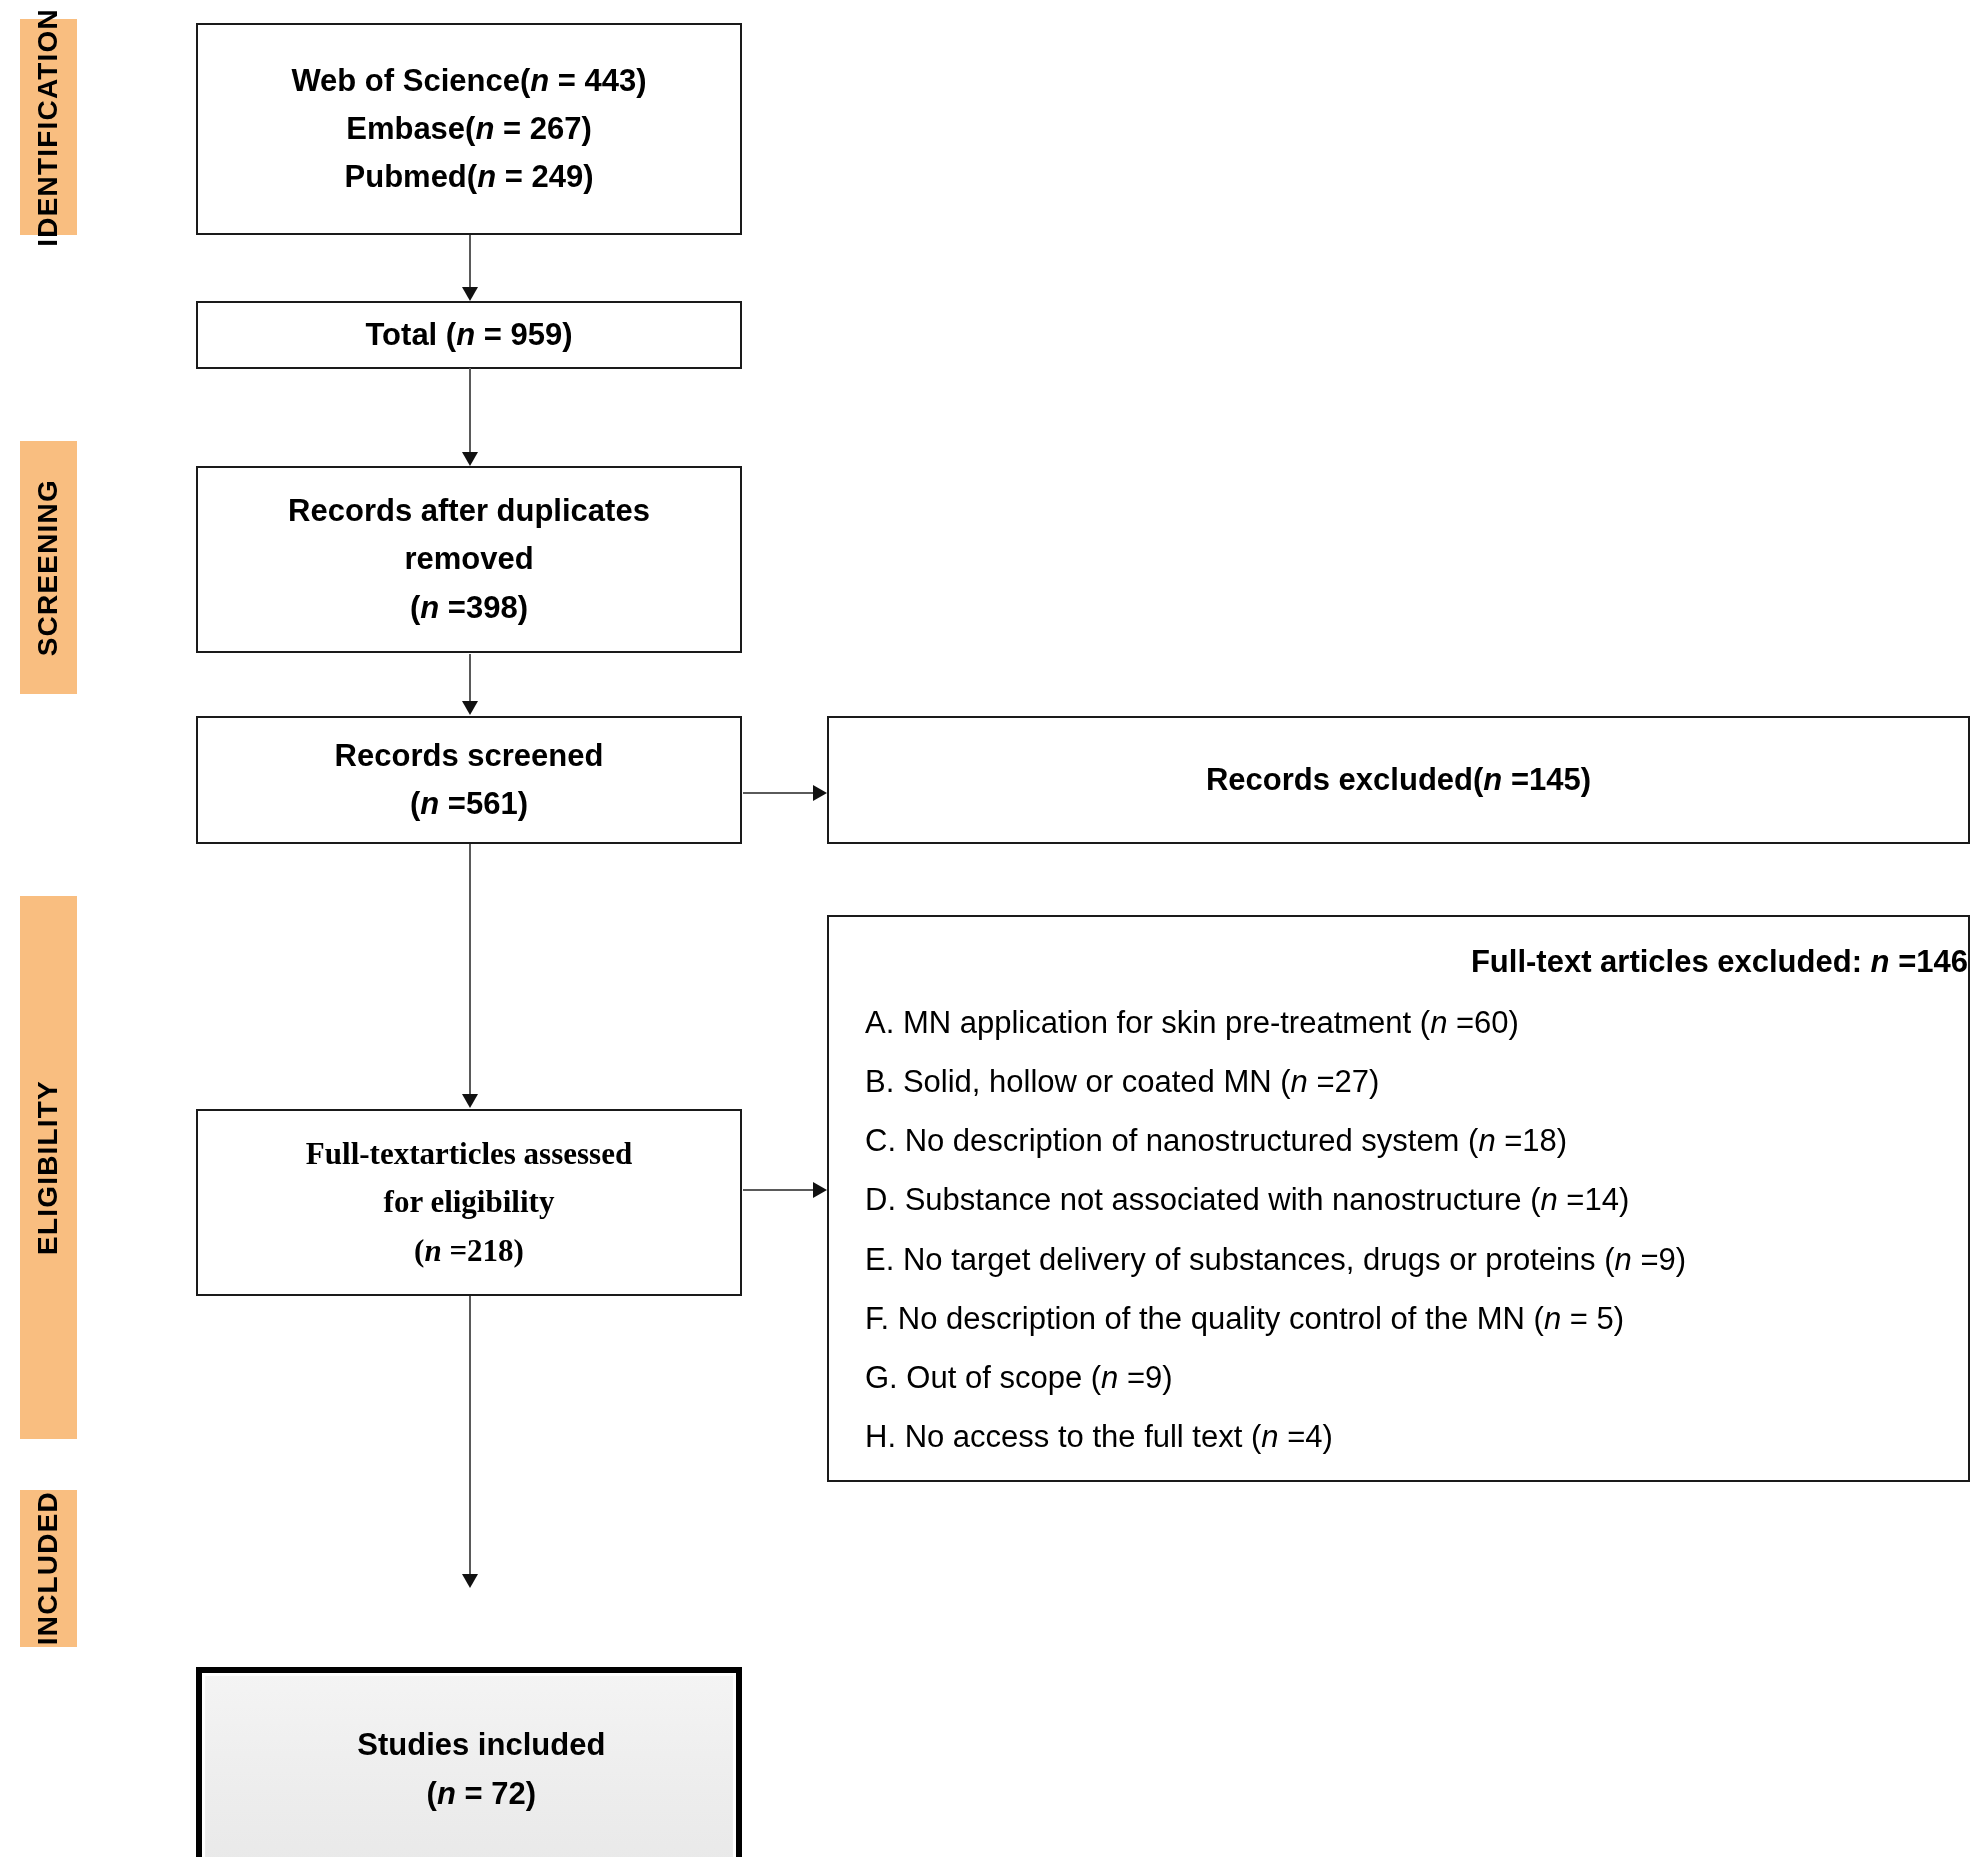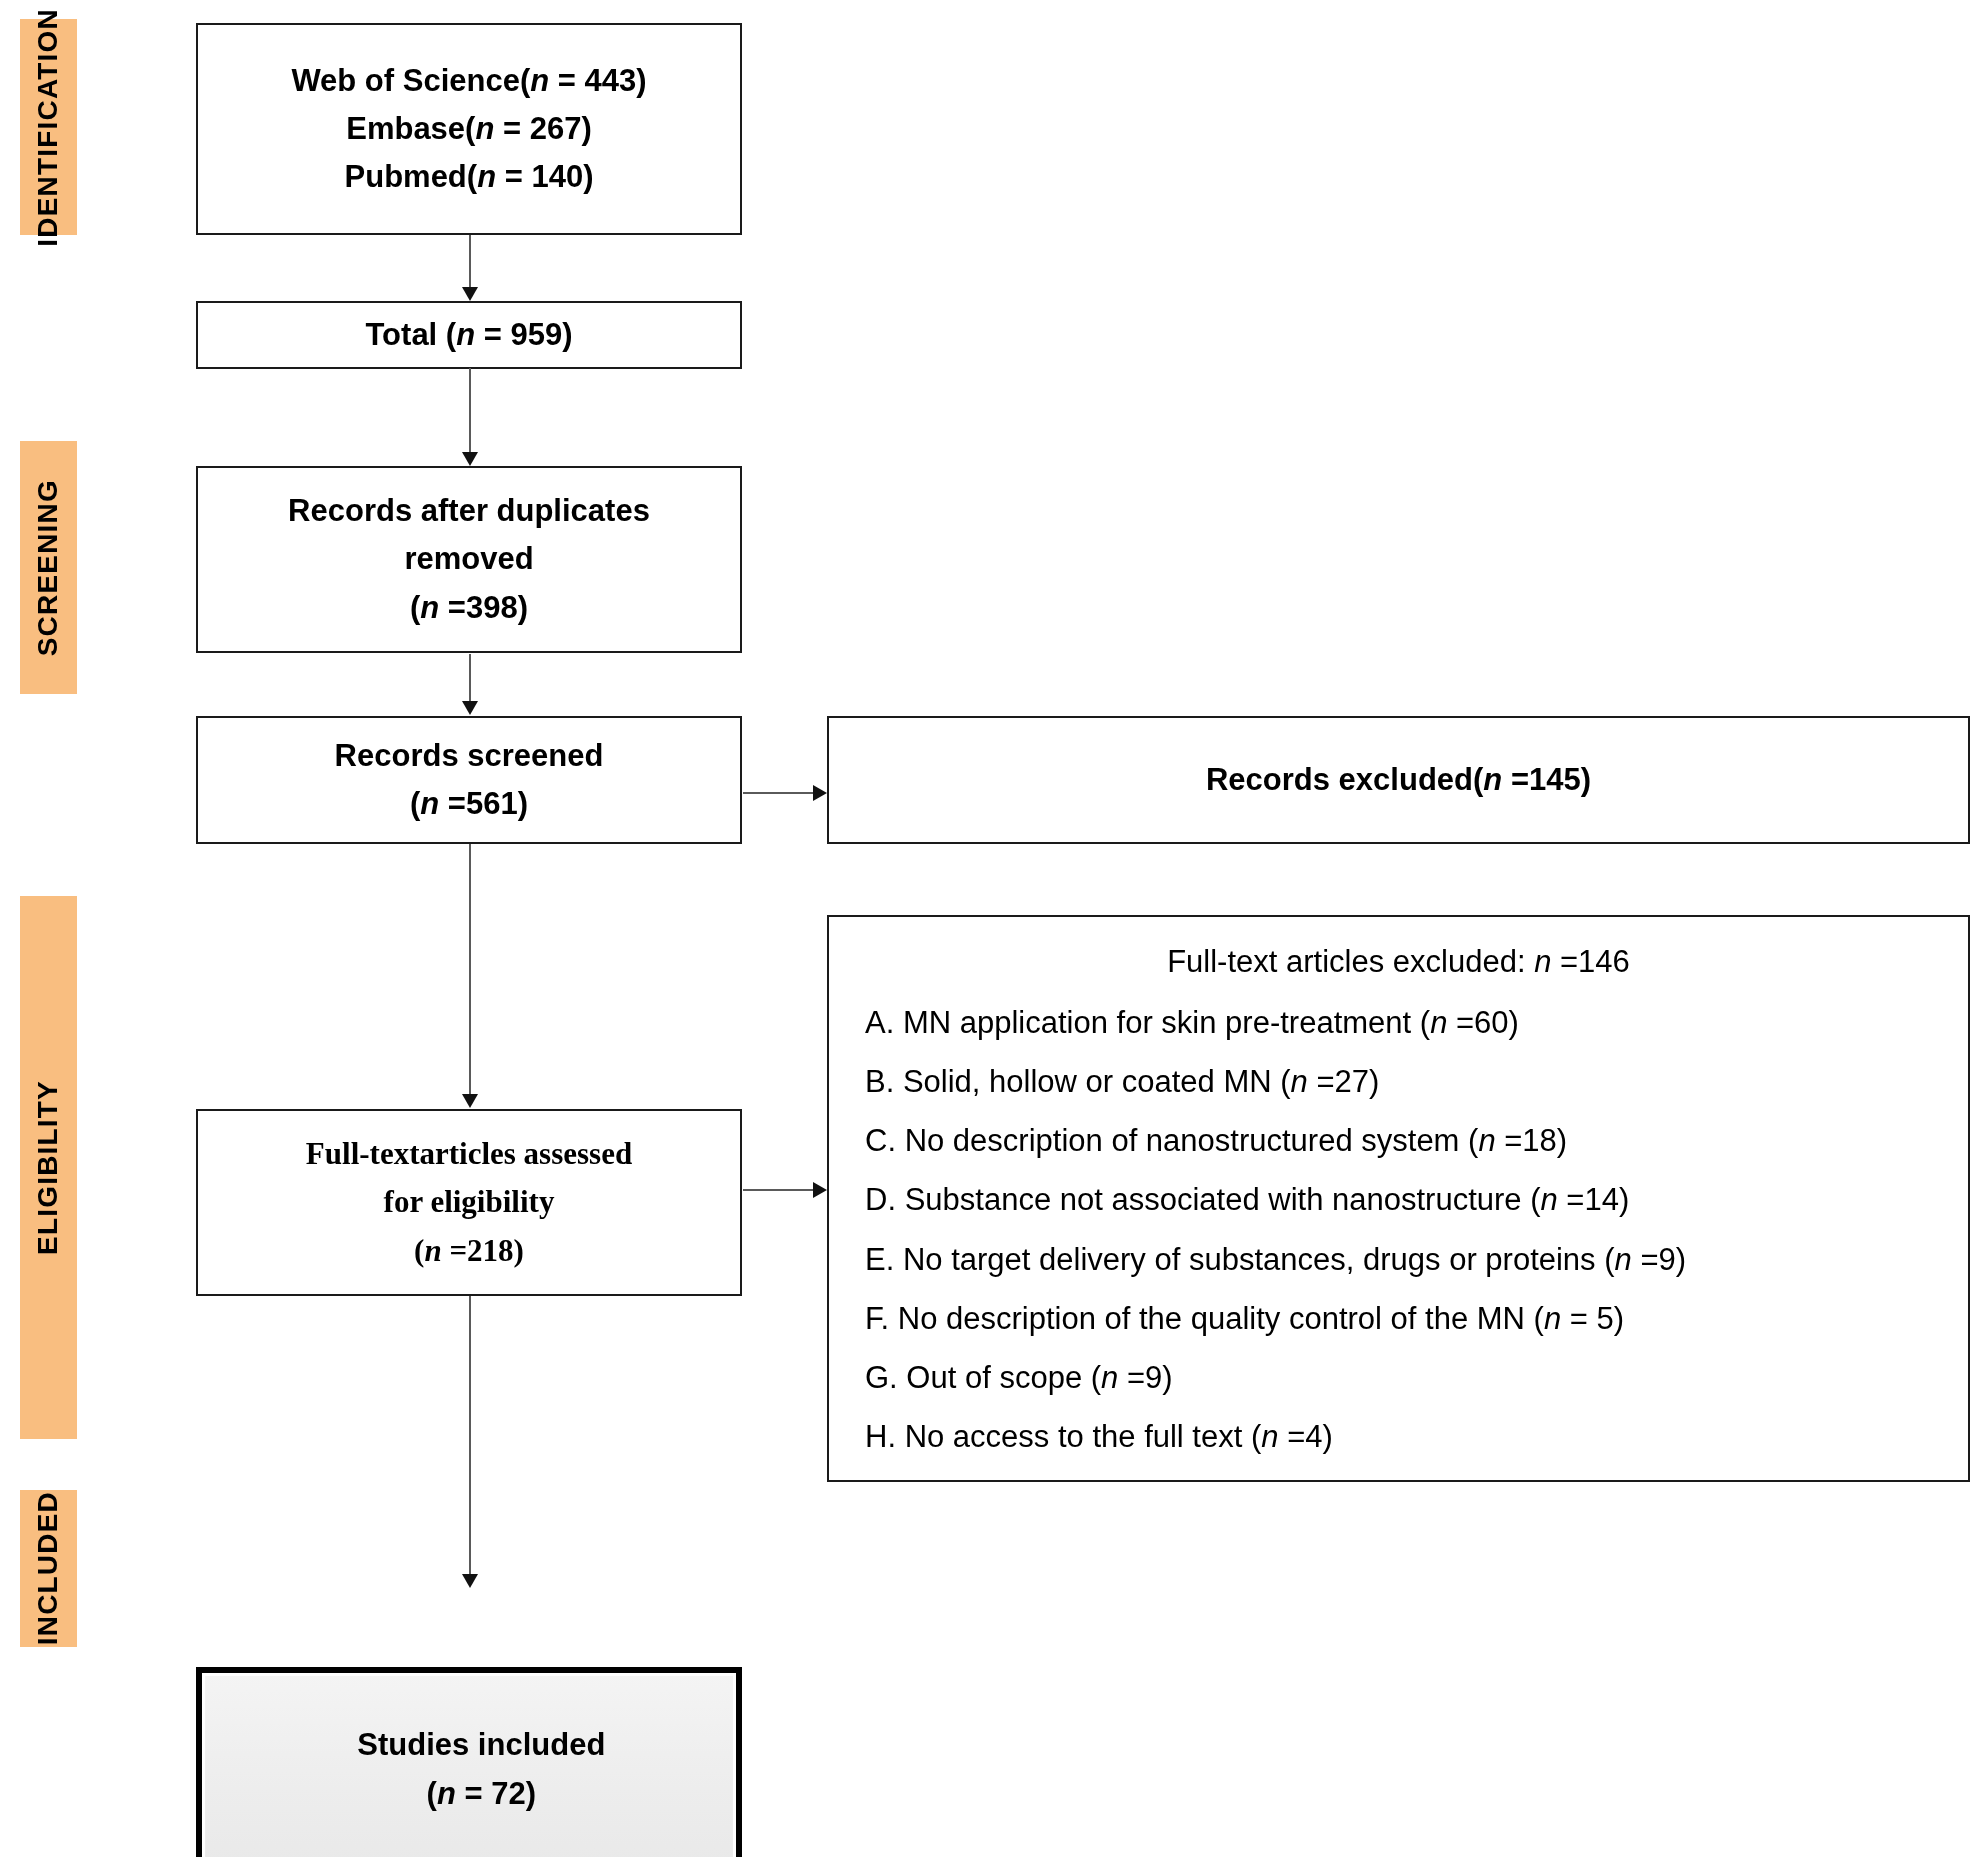--- a/index.html
+++ b/index.html
@@ -75,22 +75,22 @@
   }
   .side-box.centered {
     display: flex;
     flex-direction: row;
     align-items: center;
     justify-content: center;
     text-align: center;
     font-weight: bold;
   }
   .side-box-title {
-    text-align: center;
-    font-weight: normal;
+    text-align: right;
+    font-weight: bold;
     font-size: 31px;
     margin-top: 22px;
     margin-bottom: 17px;
   }
   .reason-list {
     list-style: none;
     margin: 8px;
     padding: 0 18.4px 0 28px;
   }
   .reason-list li {
@@ -148,21 +148,21 @@
   </div>
 
   <div class="flow-box" style="left:196px;top:23px;width:546px;height:212px;text-align:right;">
     <div class="line">
       <span>Web of Science</span><span>(</span><i class="n">n</i><span> = </span><span>443</span><span>)</span>
     </div>
     <div class="line">
       <span>Embase</span><span>(</span><i class="n">n</i><span> = </span><span>267</span><span>)</span>
     </div>
     <div class="line">
-      <span>Pubmed</span><span>(</span><i class="n">n</i><span> = </span><span>140</span><span>)</span>
+      <span>Pubmed</span><span>(</span><i class="n">n</i><span> = </span><span>249</span><span>)</span>
     </div>
   </div>
 
   <div class="conn-v" style="left:469px;top:235px;height:58px;"></div>
   <div class="arrow-down" style="left:462px;top:287px;"></div>
 
   <div class="flow-box" style="left:196px;top:301px;width:546px;height:68px;">
     <div class="line">
       <span>Total</span>&nbsp;(<i class="n">n</i><span> = </span><span>959</span>)
     </div>

